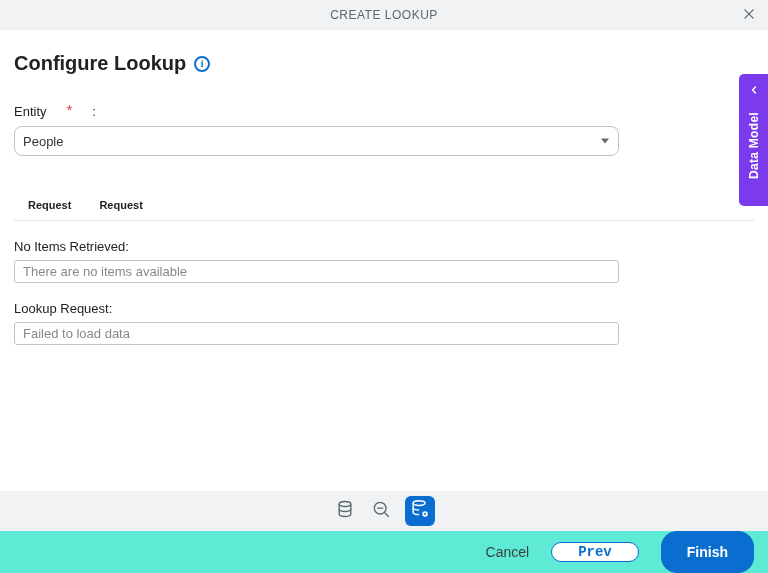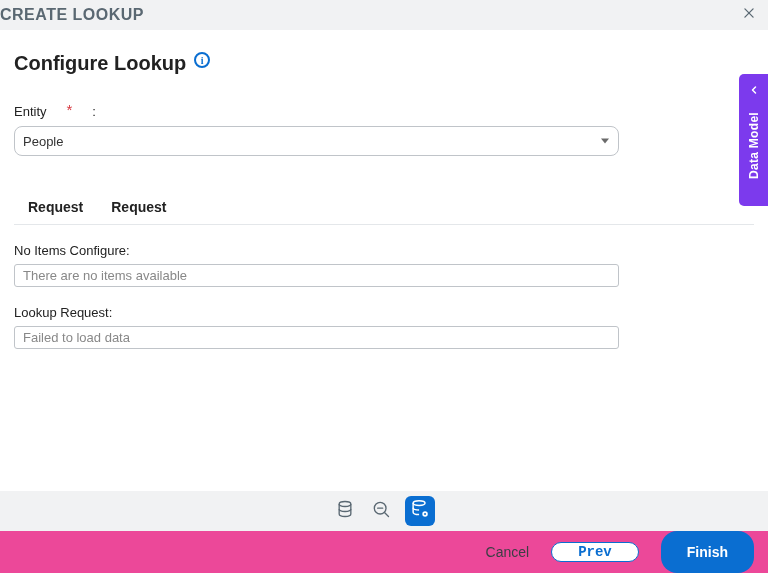--- a/index.html
+++ b/index.html
@@ -2,45 +2,46 @@
 <html><head>
 <meta charset="utf-8">
 <style>
   * { box-sizing: border-box; margin: 0; padding: 0; }
   html, body { width: 768px; height: 573px; font-family: Arial, Helvetica, sans-serif; background: #fff; color: #222; overflow: hidden; }
   .header {
     height: 30px;
     background: #f1f2f3;
     display: flex;
     align-items: center;
-    justify-content: flex-start;
+    justify-content: center;
     position: relative;
-    font-size: 16px;
+    font-size: 12px;
     letter-spacing: 0.5px;
     color: #5a6872;
-    font-weight: 700;
+    font-weight: 400;
   }
   .header .close {
     position: absolute;
     right: 8px;
     top: 4px;
     width: 22px;
     height: 22px;
     display: flex;
     align-items: center;
     justify-content: center;
     color: #5a6872;
     cursor: pointer;
   }
   .header .close svg { width: 14px; height: 14px; }
   .content {
     padding: 22px 14px 0 14px;
   }
   .title-row {
     display: flex;
+    align-items: center;
     gap: 8px;
     margin-bottom: 28px;
   }
   .title-row h2 { font-size: 20px; font-weight: 600; color: #222; }
   .info-icon {
     width: 16px; height: 16px;
     border: 2px solid #0a6ed1;
     border-radius: 50%;
     color: #0a6ed1;
     display: flex;
@@ -88,21 +89,21 @@
   }
   .tabs {
     margin-top: 34px;
     border-bottom: 1px solid #e4e7ea;
     display: flex;
     gap: 20px;
     padding: 0 10px;
   }
   .tab {
     padding: 8px 4px 10px 4px;
-    font-size: 14px;
+    font-size: 11px;
     font-weight: 600;
     color: #222;
     cursor: pointer;
     position: relative;
     top: 1px;
   }
   .tab.active {
     color: #0a6ed1;
     border-bottom: 2px solid #0a6ed1;
   }
@@ -172,21 +173,21 @@
 
   .footer {
     position: absolute;
     left: 0; right: 0; bottom: 0;
     height: 42px;
     display: flex;
     align-items: center;
     justify-content: flex-end;
     gap: 22px;
     padding-right: 14px;
-    background: #ec4899;
+    background: #5eead4;
   }
   .btn-text {
     font-size: 14px;
     color: #3a3f44;
     cursor: pointer;
     background: none;
     border: none;
   }
   .btn-outline {
     height: 20px;
@@ -244,21 +245,21 @@
     </select>
     <span class="caret"></span>
   </div>
 
   <div class="tabs">
     <div class="tab">Request</div>
     <div class="tab">Request</div>
   </div>
 
   <div class="form-row">
-    <div class="field-label">No Items Configure:</div>
+    <div class="field-label">No Items Retrieved:</div>
     <input type="text" class="text-input" value="There are no items available" style="">
   </div>
 
   <div class="form-row">
     <div class="field-label">Lookup Request:</div>
     <input type="text" class="text-input" value="Failed to load data" style="">
   </div>
 </div>
 
 <div class="side-tab">

